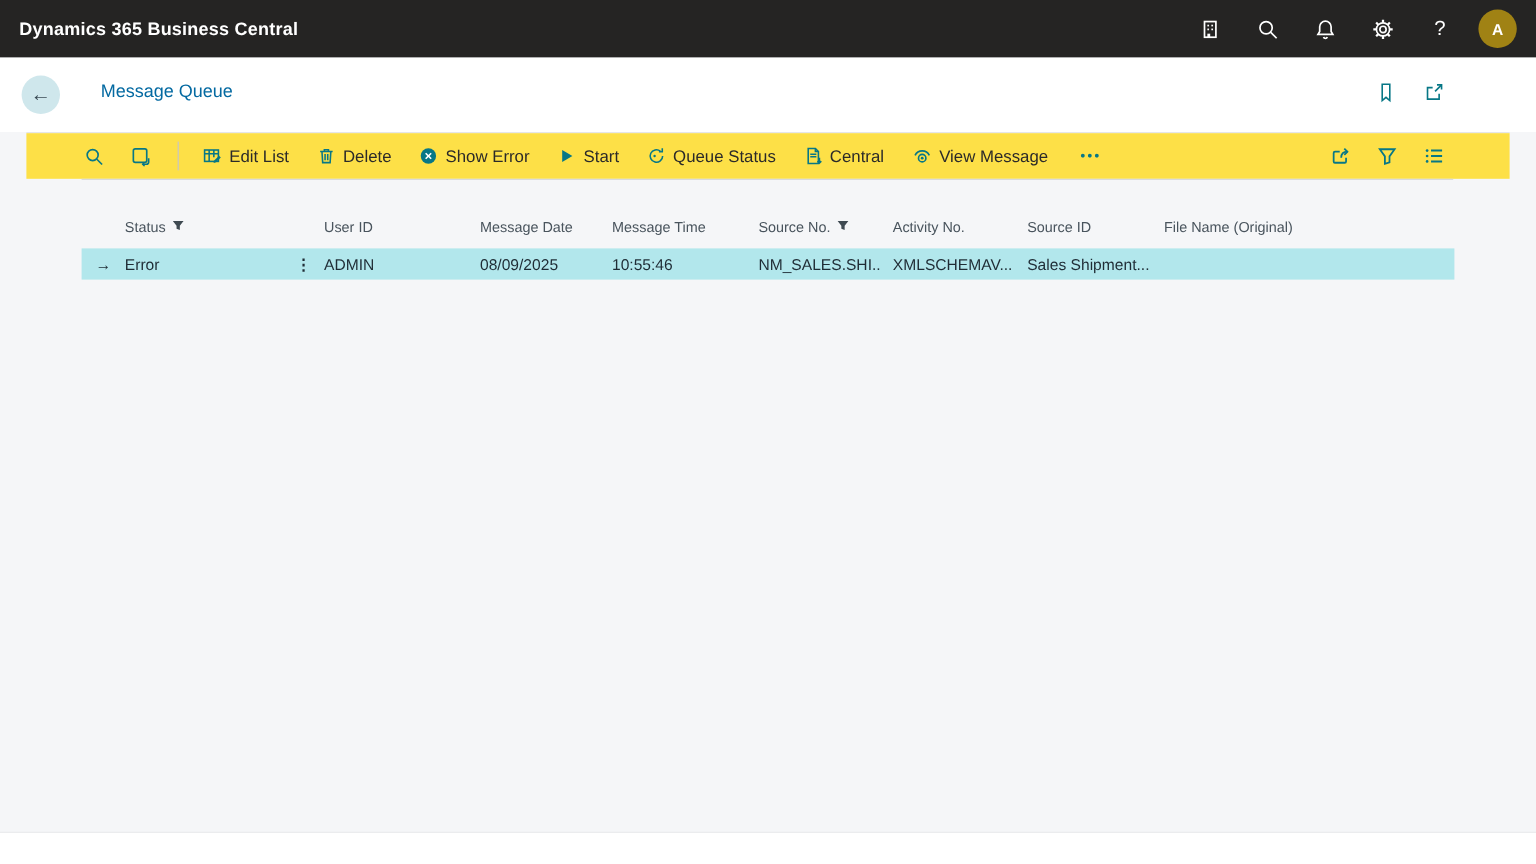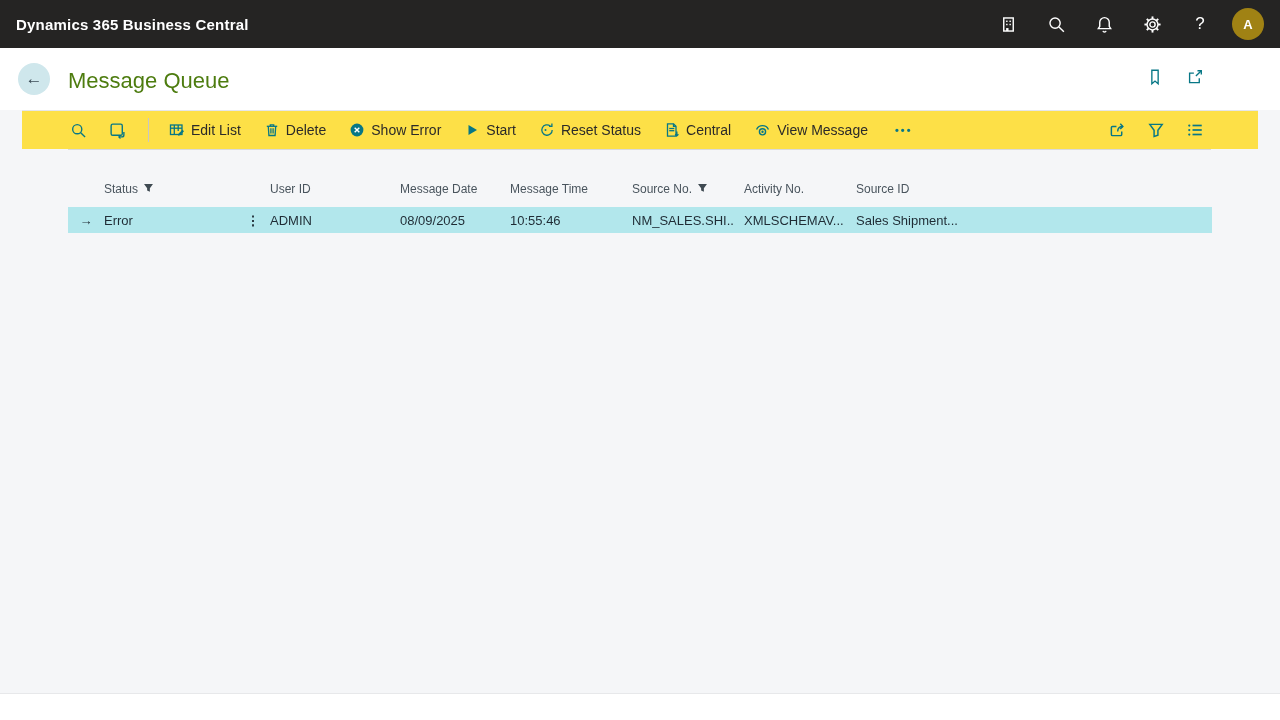--- a/index.html
+++ b/index.html
@@ -16,21 +16,21 @@
   .tb-btn svg { stroke:#ffffff; fill:none; stroke-width:1.2; }
   .help-glyph { color:#ffffff; font-size:17px; font-weight:400; }
   .avatar { width:32px; height:32px; border-radius:50%; background:#a08214; color:#fff;
             font-size:13px; font-weight:700; display:flex; align-items:center; justify-content:center;
             margin-left:8px; margin-right:8px; cursor:pointer; }
 
   
   .page-header { position:absolute; top:48px; left:0; width:1280px; height:62px; background:#ffffff; }
   .back-btn { position:absolute; left:18px; top:15px; width:32px; height:32px; border-radius:50%;
               background:#cfe7ec; border:none; cursor:pointer; color:#3a4b55; font-size:17px; line-height:32px; }
-  .page-title { position:absolute; left:68px; top:20px; font-size:22px; font-weight:400; color:#4d7c0f; }
+  .page-title { position:absolute; left:84px; top:20px; font-size:15px; font-weight:400; color:#0369a1; }
   .header-icons { position:absolute; right:76px; top:20px; display:flex; gap:22px; }
   .hicon { background:none; border:none; cursor:pointer; padding:0; }
   .hicon svg { stroke:#077786; fill:none; stroke-width:1.2; }
 
   
   .content-bg { position:absolute; top:110px; left:0; width:1280px; height:583px; background:#f5f6f8; }
   .content-topline { position:absolute; top:110px; left:22px; width:1236px; height:1px; background:#e5e6e8; }
 
   
   .toolbar { position:absolute; top:111px; left:22px; width:1236px; height:38px; background:#fde047;
@@ -194,21 +194,21 @@
           <polygon points="4.5,3 13,8 4.5,13" fill="#077786" stroke="none"></polygon>
         </svg>
       <span>Start</span>
     </button>
     <button class="action">
       <svg width="16" height="16" viewBox="0 0 16 16">
           <path d="M13.2 8 a5.2 5.2 0 1 1 -1.9 -4"></path>
           <path d="M12.9 1.6 v2.8 h-2.8" fill="none"></path>
           <circle cx="6.5" cy="8" r="1" fill="#077786" stroke="none"></circle>
         </svg>
-      <span>Reset Status</span>
+      <span>Queue Status</span>
     </button>
     <button class="action">
       <svg width="16" height="16" viewBox="0 0 16 16">
           <path d="M3.5 1.8 h6 l2.5 2.5 V14.2 h-8.5 z"></path>
           <path d="M9.5 1.8 v2.5 h2.5"></path>
           <line x1="5.2" y1="6.5" x2="10.3" y2="6.5"></line>
           <line x1="5.2" y1="8.7" x2="10.3" y2="8.7"></line>
           <line x1="12.8" y1="9.5" x2="12.8" y2="13.5" stroke-width="1.4"></line>
           <path d="M11.2 12.2 l1.6 1.6 1.6 -1.6" stroke-width="1.4"></path>
         </svg>
@@ -279,20 +279,23 @@
       <svg class="funnel" width="11" height="11" viewBox="0 0 16 16">
           <path d="M1.5 3 h13 L10 9 v5 l-4 -1.6 V9 z" fill="#3f4a52" stroke="none"></path>
         </svg>
     </div>
     <div class="cell pad">
       <span>Activity No.</span>
     </div>
     <div class="cell pad">
       <span>Source ID</span>
     </div>
+    <div class="cell pad">
+      <span>File Name (Original)</span>
+    </div>
   </div>
 
   <div class="grid-row data-row">
     <div class="cell row-pointer">→</div>
     <div class="cell">
       <span class="status-link">Error</span>
     </div>
     <button class="row-menu cell">⋮</button>
     <div class="cell">ADMIN</div>
     <div class="cell">08/09/2025</div>

